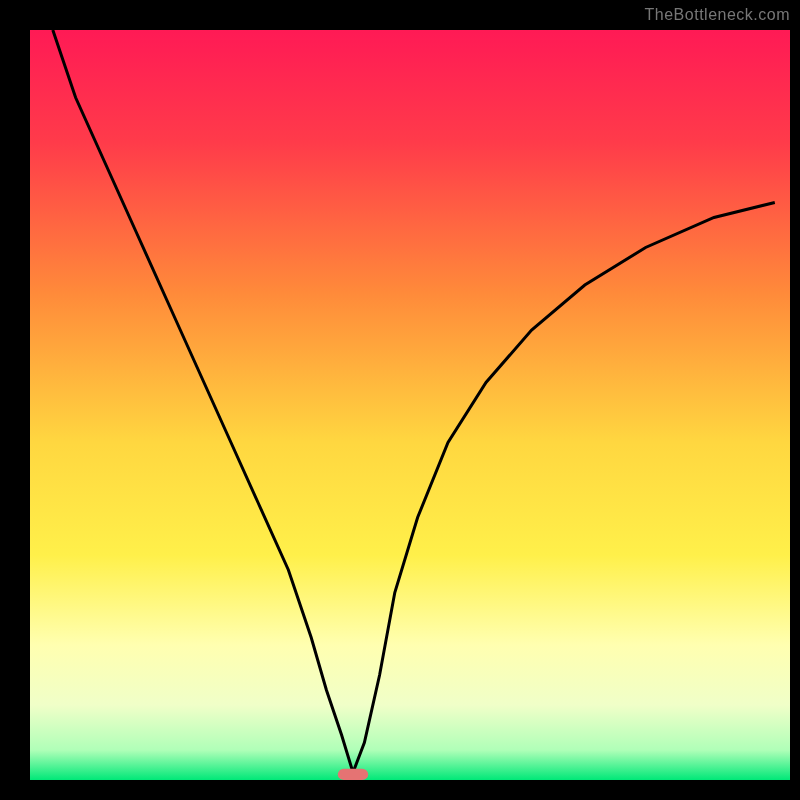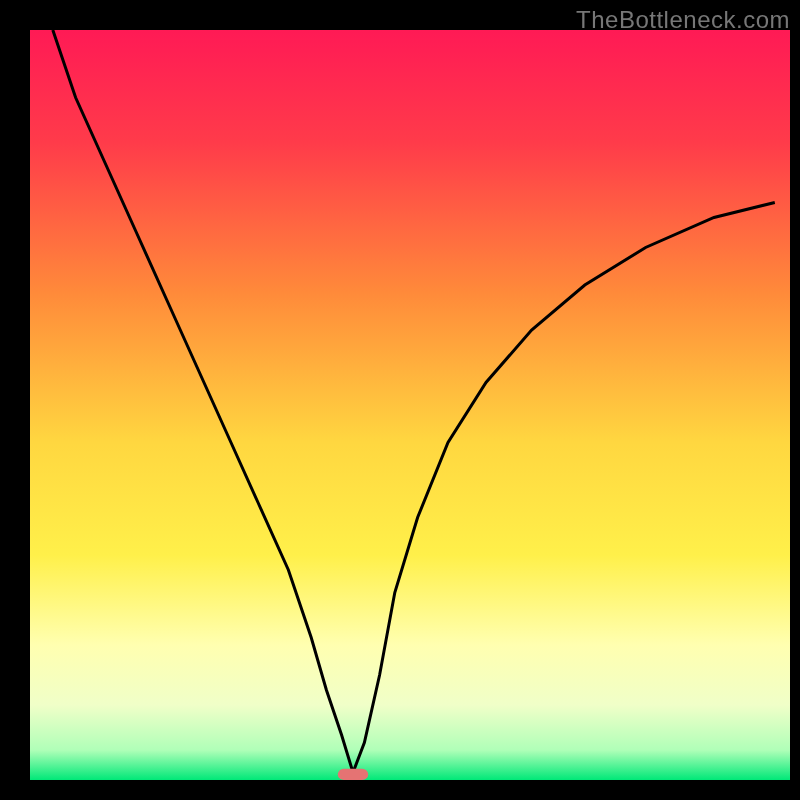--- a/index.html
+++ b/index.html
@@ -14,21 +14,21 @@
     position: relative;
     width: 800px;
     height: 800px;
     background: #000;
   }
   .watermark {
     position: absolute;
     top: 6px;
     right: 10px;
     color: #777;
-    font-size: 24px;
+    font-size: 16px;
     font-weight: 500;
     z-index: 10;
     letter-spacing: 0.5px;
   }
   svg {
     display: block;
   }
 </style>
 </head>
 <body>

